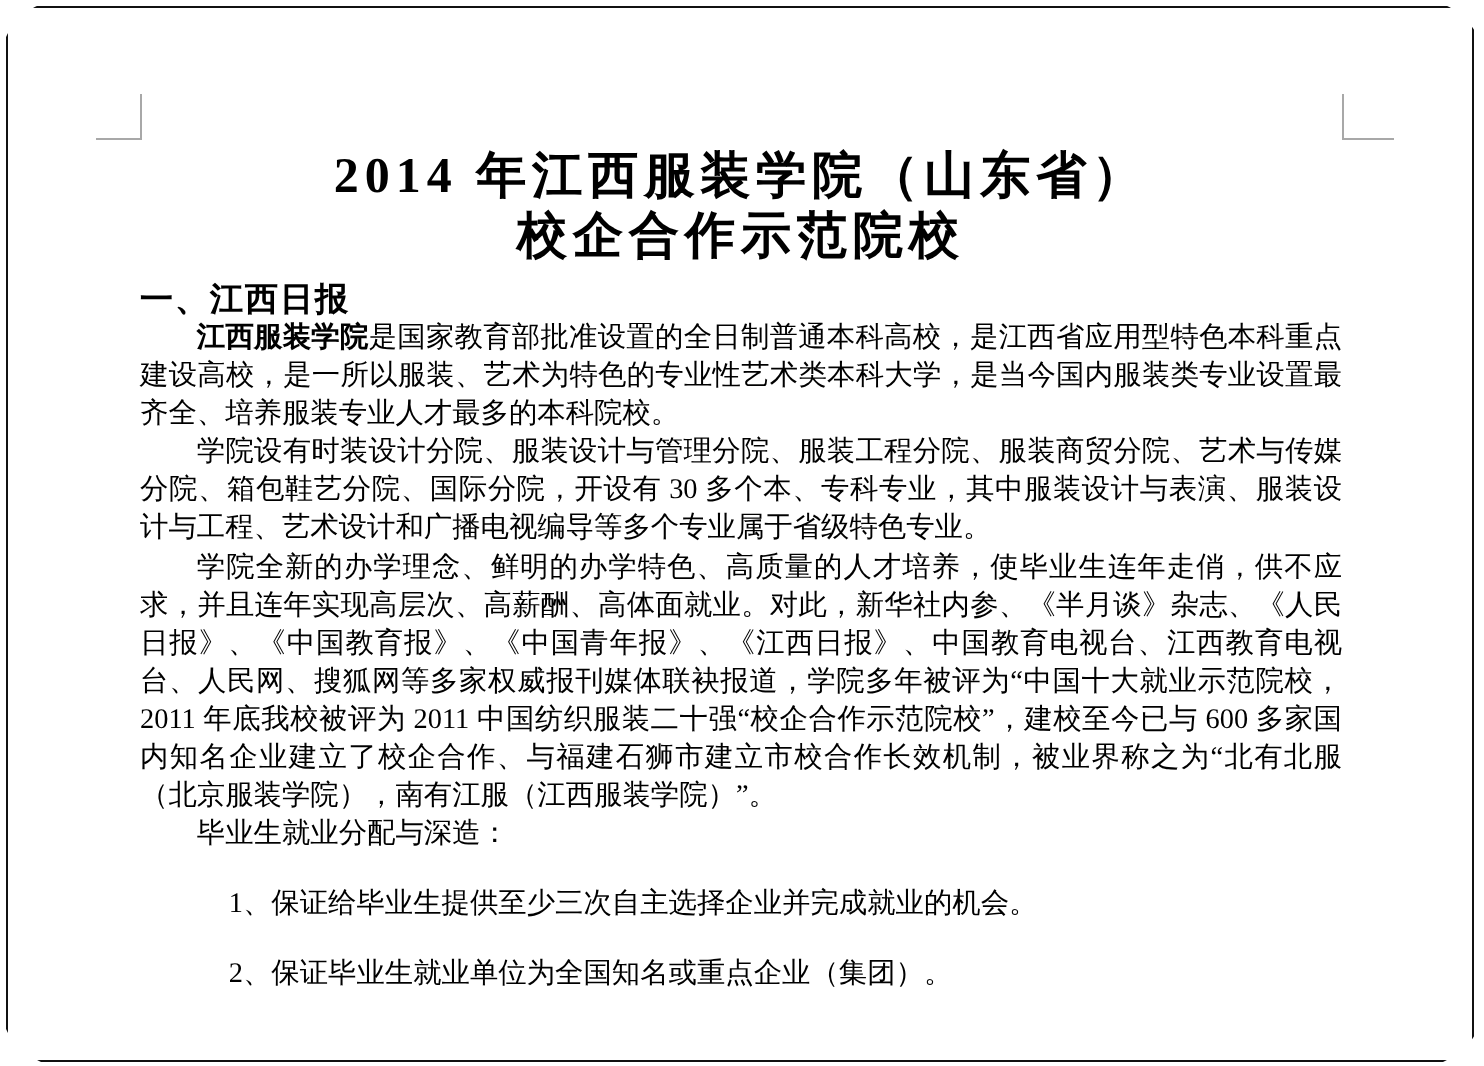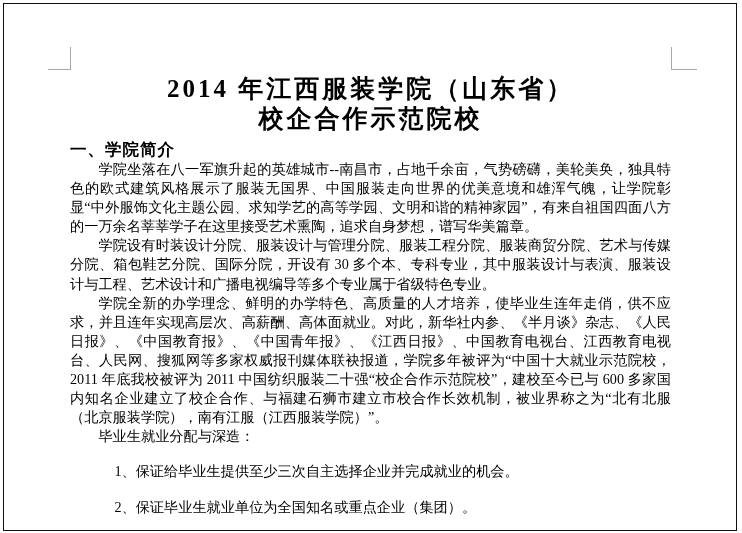--- a/index.html
+++ b/index.html
@@ -8,20 +8,21 @@
     background: #ffffff;
   }
   .screen {
     position: relative;
     width: 742px;
     height: 533px;
     background: #ffffff;
     overflow: hidden;
     font-family: "Liberation Serif", "DejaVu Serif", serif;
     color: #000000;
+    border-radius: 32px;
   }
   .page-border {
     position: absolute;
     left: 3px;
     top: 3px;
     width: 732px;
     height: 526px;
     border: 1px solid #111111;
     background: #ffffff;
     box-sizing: content-box;
@@ -100,24 +101,24 @@
 
   <div class="crop-mark crop-tl"></div>
   <div class="crop-mark crop-tr"></div>
 
   <div class="doc-title">
     <div>2014 年江西服装学院（山东省）</div>
     <div>校企合作示范院校</div>
   </div>
 
   <div class="doc-body">
-    <h2 class="section-heading">一、学院简介</h2>
+    <h2 class="section-heading">一、江西日报</h2>
 
+    <p class="para"><b>江西服装学院</b><span>是国家教育部批准设置的全日制普通本科高校，是江西省应用型特色本科重点建设高校，是一所以服装、艺术为特色的专业性艺术类本科大学，是当今国内服装类专业设置最齐全、培养服装专业人才最多的本科院校。</span></p>
 
-    <p class="para">学院坐落在八一军旗升起的英雄城市--南昌市，占地千余亩，气势磅礴，美轮美奂，独具特色的欧式建筑风格展示了服装无国界、中国服装走向世界的优美意境和雄浑气魄，让学院彰显“中外服饰文化主题公园、求知学艺的高等学园、文明和谐的精神家园”，有来自祖国四面八方的一万余名莘莘学子在这里接受艺术熏陶，追求自身梦想，谱写华美篇章。</p>
 
     <p class="para">学院设有时装设计分院、服装设计与管理分院、服装工程分院、服装商贸分院、艺术与传媒分院、箱包鞋艺分院、国际分院，开设有 30 多个本、专科专业，其中服装设计与表演、服装设计与工程、艺术设计和广播电视编导等多个专业属于省级特色专业。</p>
 
     <p class="para">学院全新的办学理念、鲜明的办学特色、高质量的人才培养，使毕业生连年走俏，供不应求，并且连年实现高层次、高薪酬、高体面就业。对此，新华社内参、《半月谈》杂志、《人民日报》、《中国教育报》、《中国青年报》、《江西日报》、中国教育电视台、江西教育电视台、人民网、搜狐网等多家权威报刊媒体联袂报道，学院多年被评为“中国十大就业示范院校，2011 年底我校被评为 2011 中国纺织服装二十强“校企合作示范院校”，建校至今已与 600 多家国内知名企业建立了校企合作、与福建石狮市建立市校合作长效机制，被业界称之为“北有北服（北京服装学院），南有江服（江西服装学院）”。</p>
 
     <p class="jobs-subheading">毕业生就业分配与深造：</p>
 
     <p class="job-item">1、保证给毕业生提供至少三次自主选择企业并完成就业的机会。</p>
 
     <p class="job-item">2、保证毕业生就业单位为全国知名或重点企业（集团）。</p>

